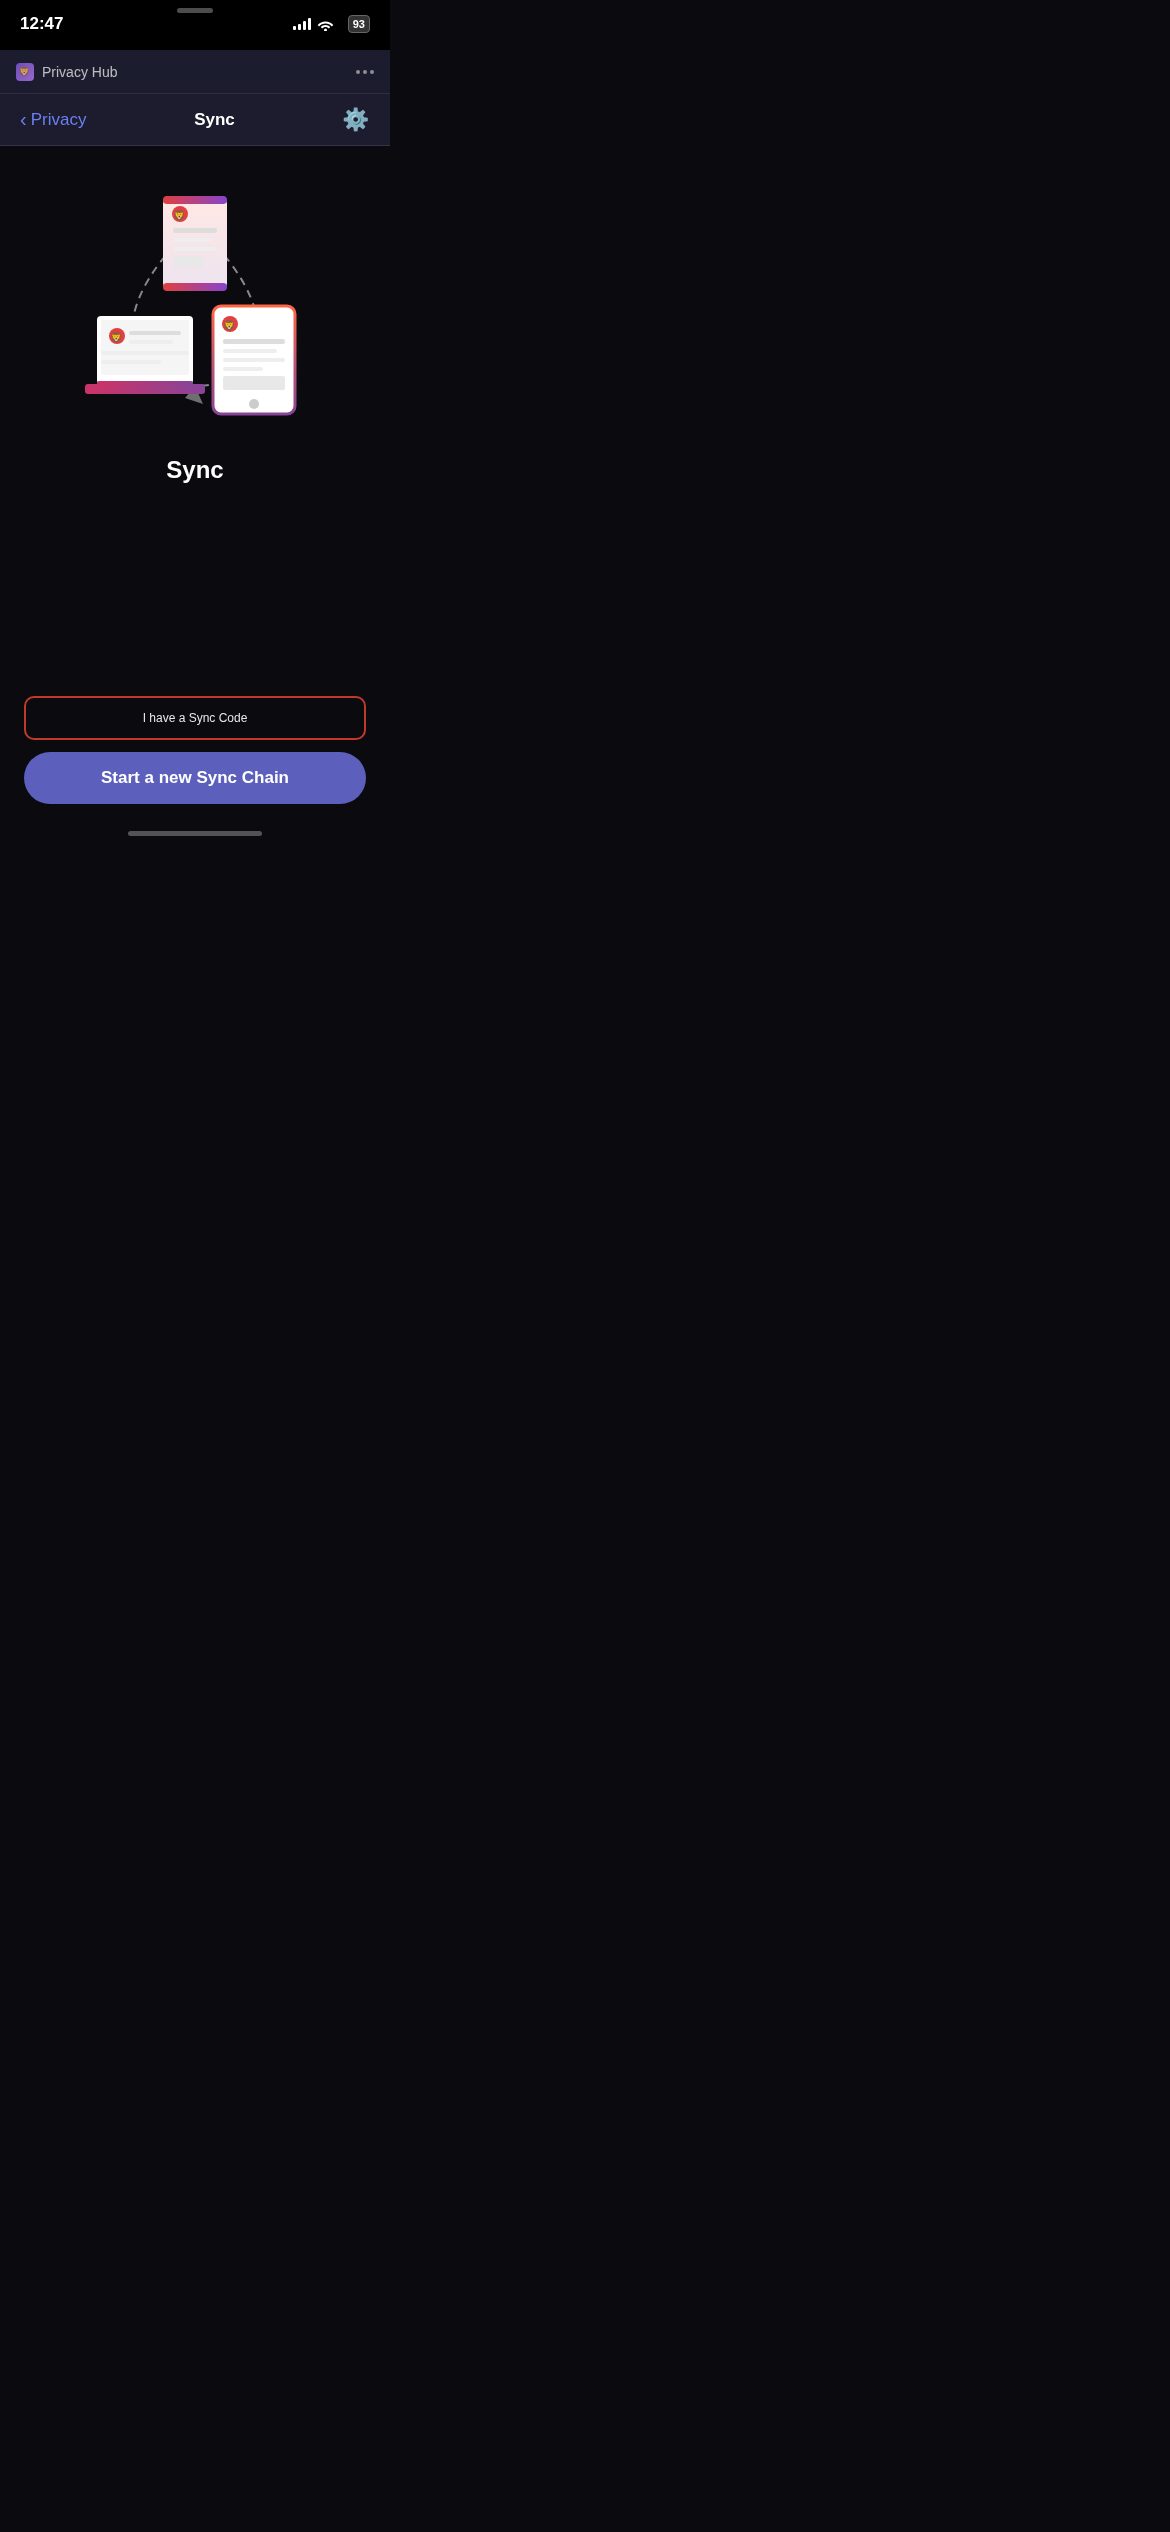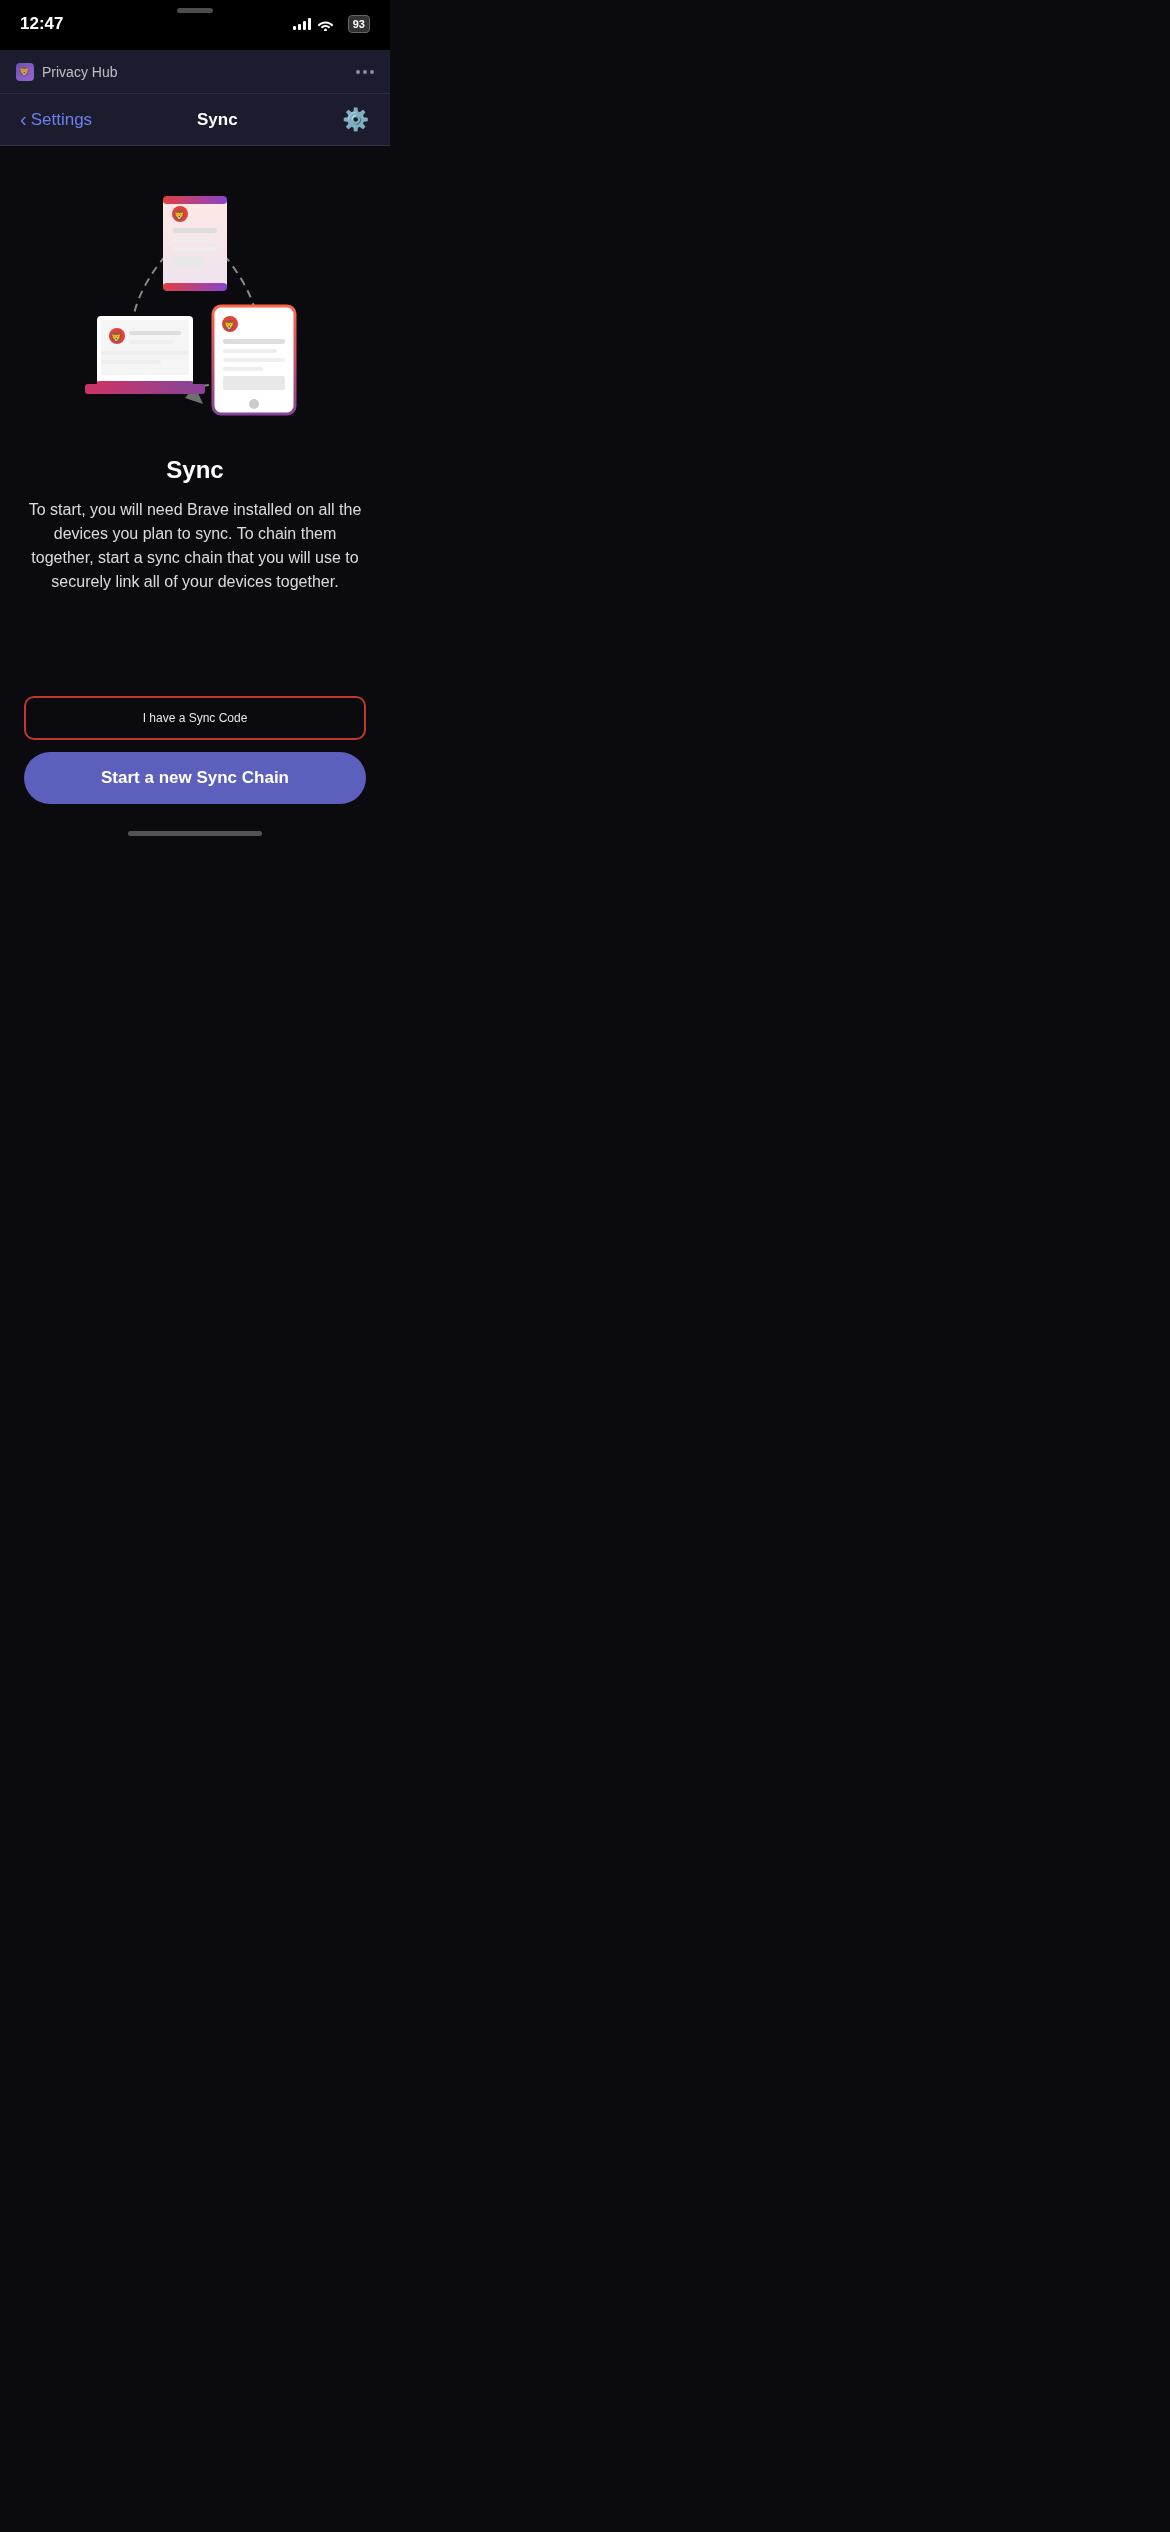--- a/index.html
+++ b/index.html
@@ -289,21 +289,21 @@
   <div class="browser-dots">
     <span></span>
       <span></span>
       <span></span>
   </div>
 </div>
 
 <div class="nav-bar">
   <div class="nav-back">
     <span class="nav-back-chevron">‹</span>
-    <span>Settings</span>
+    <span>Privacy</span>
   </div>
   <span class="nav-title">Sync</span>
   <span class="nav-gear">⚙️</span>
 </div>
 
 <div class="main-content">
 
   <div class="sync-illustration">
     <svg viewBox="0 0 280 260" xmlns="http://www.w3.org/2000/svg">
 
@@ -377,21 +377,20 @@
         <linearGradient id="phoneGrad" x1="0%" y1="0%" x2="0%" y2="100%">
           <stop offset="0%" style="stop-color:#ff6644"></stop>
           <stop offset="100%" style="stop-color:#884499"></stop>
         </linearGradient>
       </defs>
     </svg>
   </div>
 
   <h1 class="sync-title">Sync</h1>
 
-  <p class="sync-description">To start, you will need Brave installed on all the devices you plan to sync. To chain them together, start a sync chain that you will use to securely link all of your devices together.</p>
 
   <div class="buttons-section">
     <button class="btn-sync-code">I have a Sync Code</button>
     <button class="btn-new-chain">Start a new Sync Chain</button>
   </div>
 
   <div class="home-indicator"></div>
 </div>
 
 </body></html>

